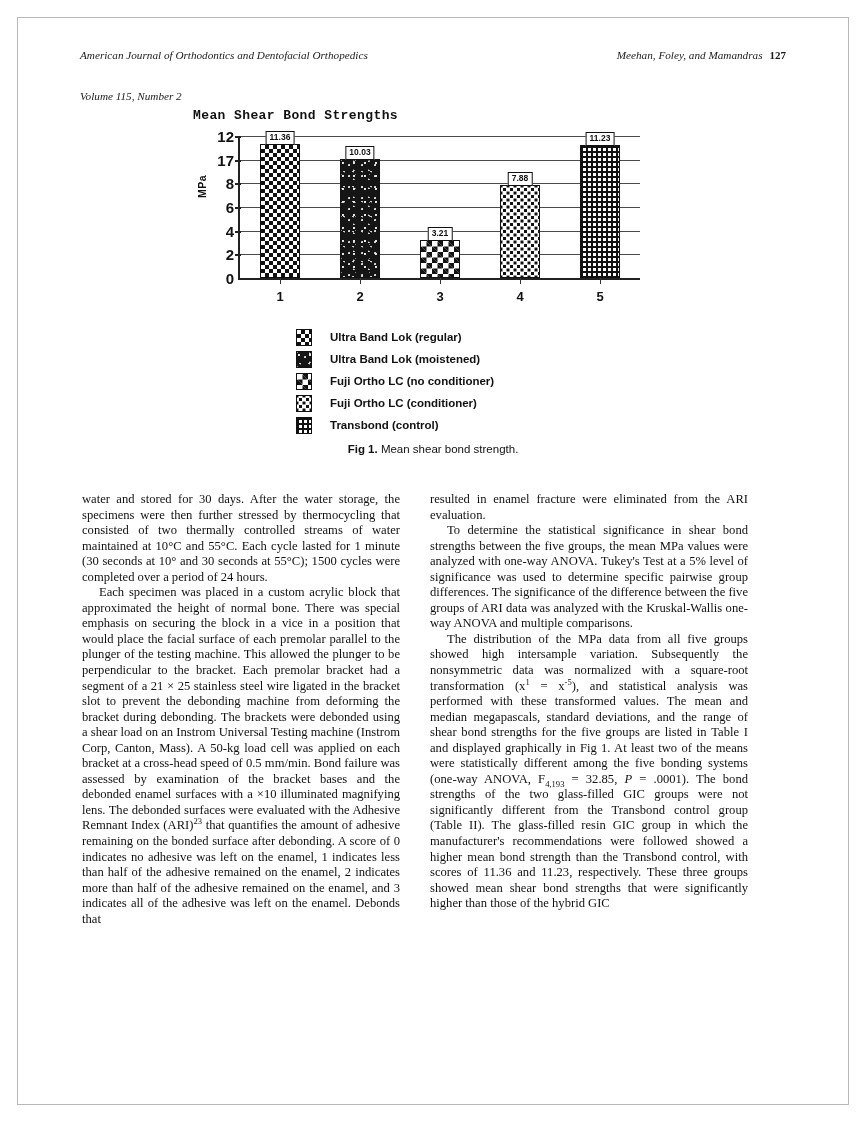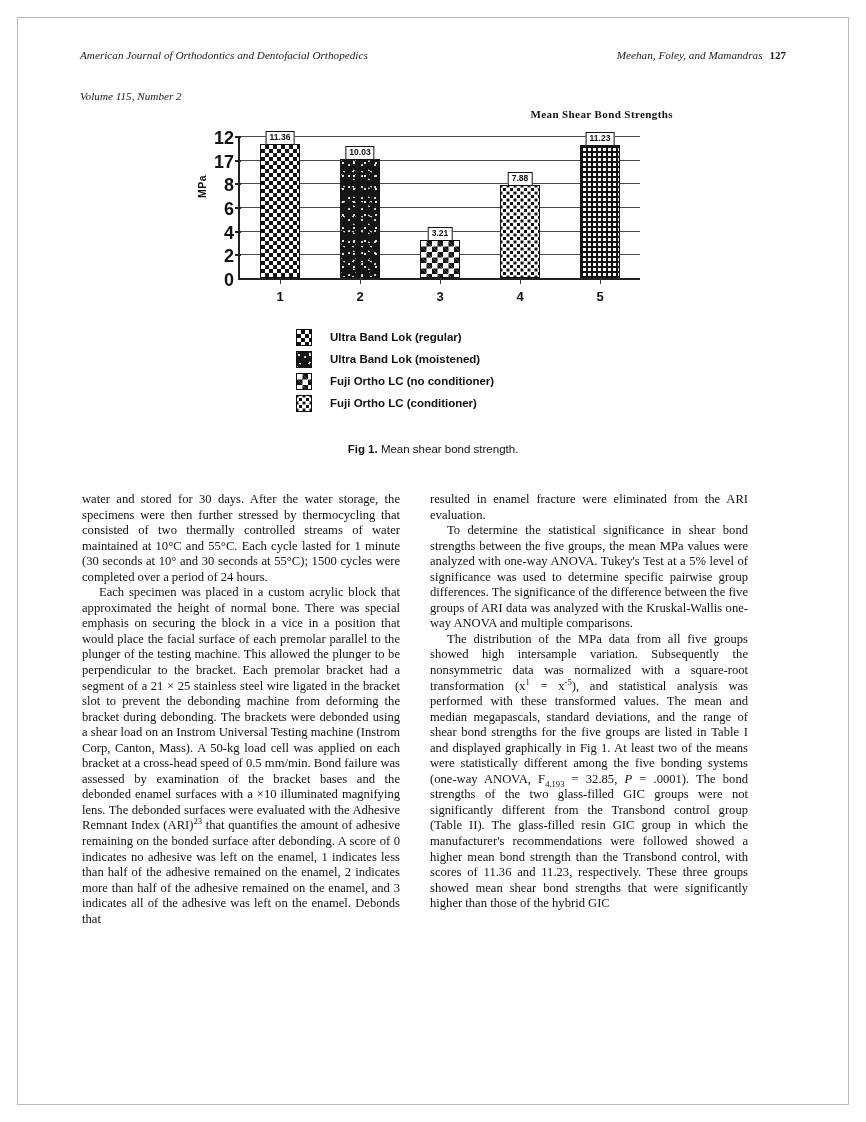--- a/index.html
+++ b/index.html
@@ -79,24 +79,24 @@
     left: 113px;
     top: 0px;
     width: 480px;
     height: 210px;
   }
   .chart-title {
     position: absolute;
     left: 0;
     top: 0;
     width: 480px;
-    text-align: right;
-    font-family: Liberation Serif, serif;
-    font-weight: bold;
-    font-size: 11px;
+    text-align: left;
+    font-family: Liberation Mono, monospace;
+    font-weight: bold;
+    font-size: 13px;
     letter-spacing: 0.4px;
     color: #111;
   }
   .plot {
     position: absolute;
     left: 45px;
     top: 28px;
     width: 400px;
     height: 142px;
     border-left: 2px solid #222;
@@ -117,21 +117,21 @@
     height: 0;
     border-top: 2px solid #222;
   }
   .ylabel-txt {
     position: absolute;
     left: -30px;
     width: 24px;
     text-align: right;
     font-family: "Liberation Sans", sans-serif;
     font-weight: bold;
-    font-size: 18px;
+    font-size: 15px;
     color: #111;
     transform: translateY(-8px);
   }
   .axis-title {
     position: absolute;
     left: -5px;
     top: 62px;
     font-family: "Liberation Sans", sans-serif;
     font-weight: bold;
     font-size: 10.5px;
@@ -376,20 +376,24 @@
           <div class="legend-text">Ultra Band Lok (moistened)</div>
         </div>
         <div class="legend-row">
           <div class="legend-swatch pat-bigcheck"></div>
           <div class="legend-text">Fuji Ortho LC (no conditioner)</div>
         </div>
         <div class="legend-row">
           <div class="legend-swatch pat-dots"></div>
           <div class="legend-text">Fuji Ortho LC (conditioner)</div>
         </div>
+        <div class="legend-row">
+          <div class="legend-swatch pat-grid"></div>
+          <div class="legend-text">Transbond (control)</div>
+        </div>
       </div>
 
     <div class="fig-caption">
       <b>Fig 1.</b><span> Mean shear bond strength.</span>
     </div>
   </div>
 
   <div class="col left">
     <p>water and stored for 30 days. After the water storage, the specimens were then further stressed by thermocycling that consisted of two thermally controlled streams of water maintained at 10°C and 55°C. Each cycle lasted for 1 minute (30 seconds at 10° and 30 seconds at 55°C); 1500 cycles were completed over a period of 24 hours.</p>
     <p class="indent"><span>Each specimen was placed in a custom acrylic block that approximated the height of normal bone. There was special emphasis on securing the block in a vice in a position that would place the facial surface of each premolar parallel to the plunger of the testing machine. This allowed the plunger to be perpendicular to the bracket. Each premolar bracket had a segment of a 21 × 25 stainless steel wire ligated in the bracket slot to prevent the debonding machine from deforming the bracket during debonding. The brackets were debonded using a shear load on an Instrom Universal Testing machine (Instrom Corp, Canton, Mass). A 50-kg load cell was applied on each bracket at a cross-head speed of 0.5 mm/min. Bond failure was assessed by examination of the bracket bases and the debonded enamel surfaces with a ×10 illuminated magnifying lens. The debonded surfaces were evaluated with the Adhesive Remnant Index (ARI)</span><sup>23</sup><span> that quantifies the amount of adhesive remaining on the bonded surface after debonding. A score of 0 indicates no adhesive was left on the enamel, 1 indicates less than half of the adhesive remained on the enamel, 2 indicates more than half of the adhesive remained on the enamel, and 3 indicates all of the adhesive was left on the enamel. Debonds that</span></p>

